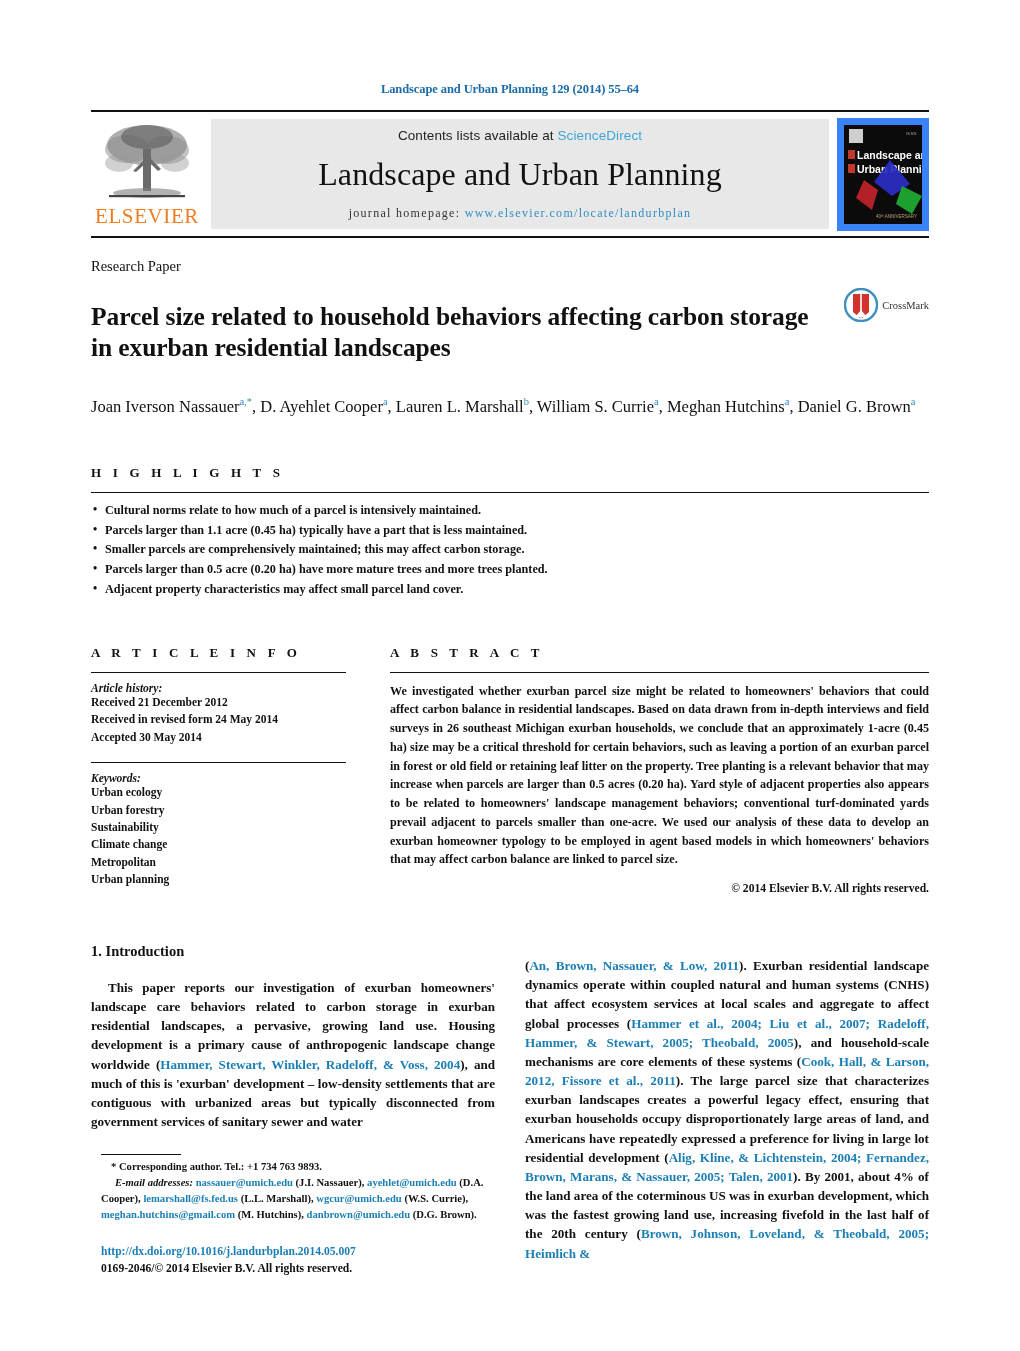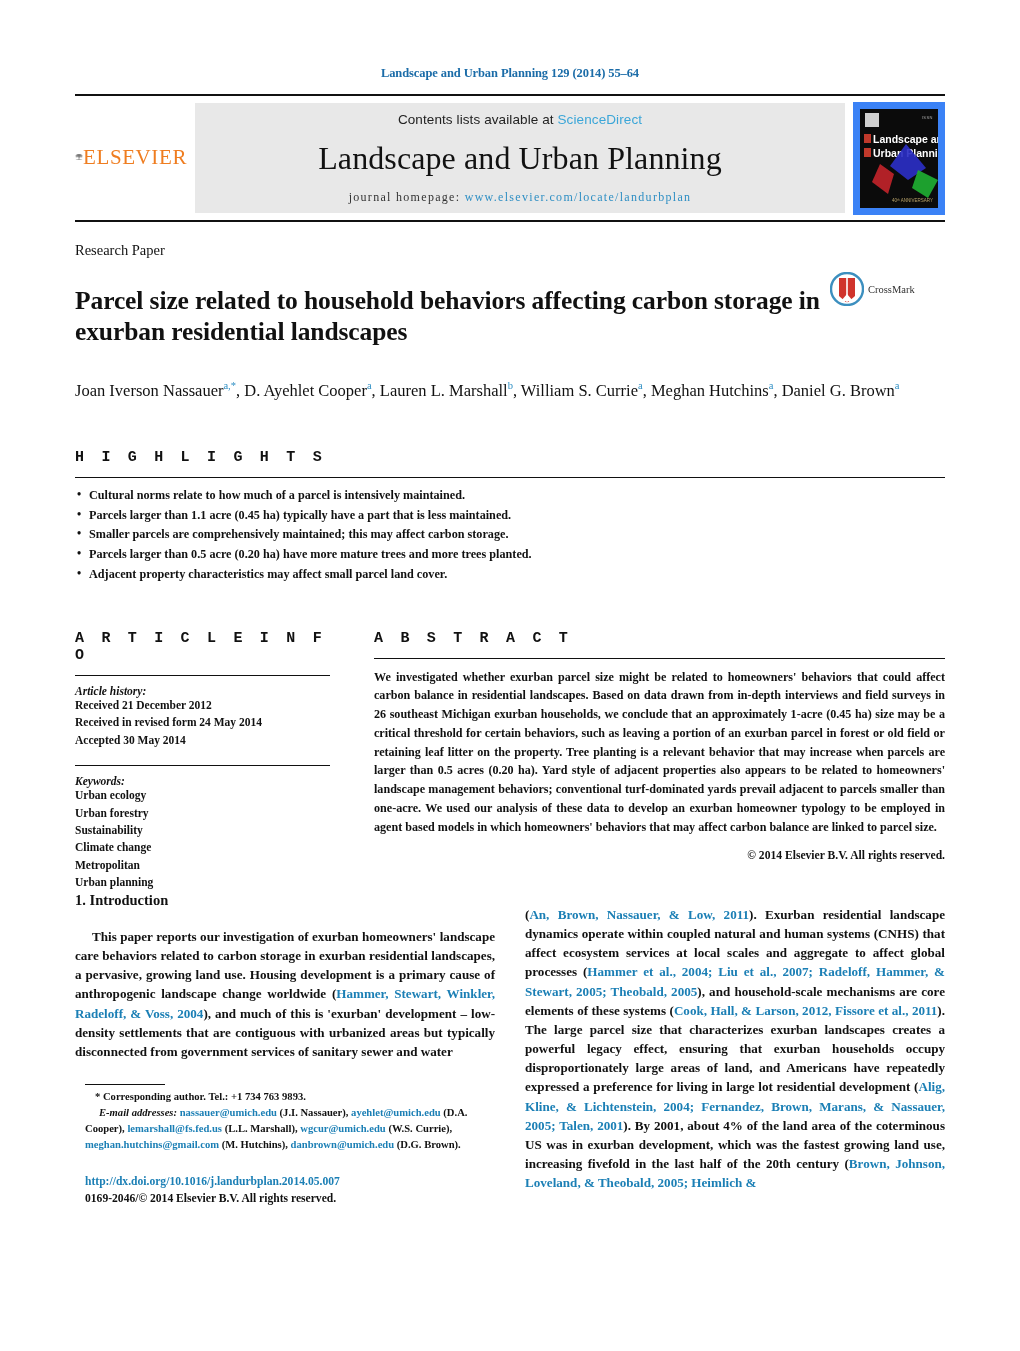--- a/index.html
+++ b/index.html
@@ -7,21 +7,21 @@
   body {
     width: 1020px;
     height: 1351px;
     background: #ffffff;
     font-family: "Liberation Serif", serif;
     color: #000000;
     position: relative;
     overflow: hidden;
   }
 
-  .page { position: relative; width: 1020px; height: 1159px; padding: 0; }
+  .page { position: relative; width: 1020px; height: 1159px; padding: 16px; }
 
   
   .running-head {
     text-align: center;
     font-family: "Liberation Serif", serif;
     font-size: 12.5px;
     font-weight: bold;
     color: #1b6ca8;
     padding-top: 66px;
     letter-spacing: -0.1px;
@@ -35,21 +35,21 @@
     padding: 7px 0 7px 0;
     display: flex;
     align-items: stretch;
     gap: 0px;
     height: 128px;
   }
   .elsevier-logo {
     width: 112px;
     flex: 0 0 112px;
     display: flex;
-    flex-direction: row;
+    flex-direction: column;
     align-items: center;
     justify-content: flex-end;
     padding-bottom: 2px;
   }
   .tree-svg { display:block; }
   .elsevier-word {
     font-family: "Liberation Serif", serif;
     color: #ef7d20;
     font-size: 21px;
     letter-spacing: 0.6px;
@@ -153,23 +153,23 @@
     font-style: italic;
     font-size: 10.2px;
     line-height: 1.42;
     color: #111;
   }
   .affiliations sup { font-style: normal; font-size: 8px; }
 
   
   .hl-wrap { margin-top: 46px; }
   .sec-label {
-    font-family: Liberation Mono, monospace;
-    font-weight: bold;
-    font-size: 15px;
+    font-family: Liberation Serif, serif;
+    font-weight: bold;
+    font-size: 13px;
     letter-spacing: 4.2px;
     color: #111;
   }
   .rule { border-top: 1.4px solid #111; margin-top: 11px; }
   .hl-list { list-style: none; margin: 8px 0 0 0; padding: 0; }
   .hl-list li {
     font-family: "Liberation Serif", serif;
     font-size: 12.2px;
     line-height: 1.62;
     font-weight: bold;
@@ -216,20 +216,21 @@
     font-size: 11.6px;
     font-weight: bold;
     margin-top: 13px;
     color: #111;
   }
 
   
   .body-cols {
     display: flex;
     gap: 30px;
+    margin-top: 48px;
     position: relative;
   }
   .bcol { flex: 1 1 0; position: relative; }
   .sec-head {
     font-family: "Liberation Serif", serif;
     font-weight: bold;
     font-size: 14.5px;
     color: #111;
     margin-bottom: 18px;
   }

